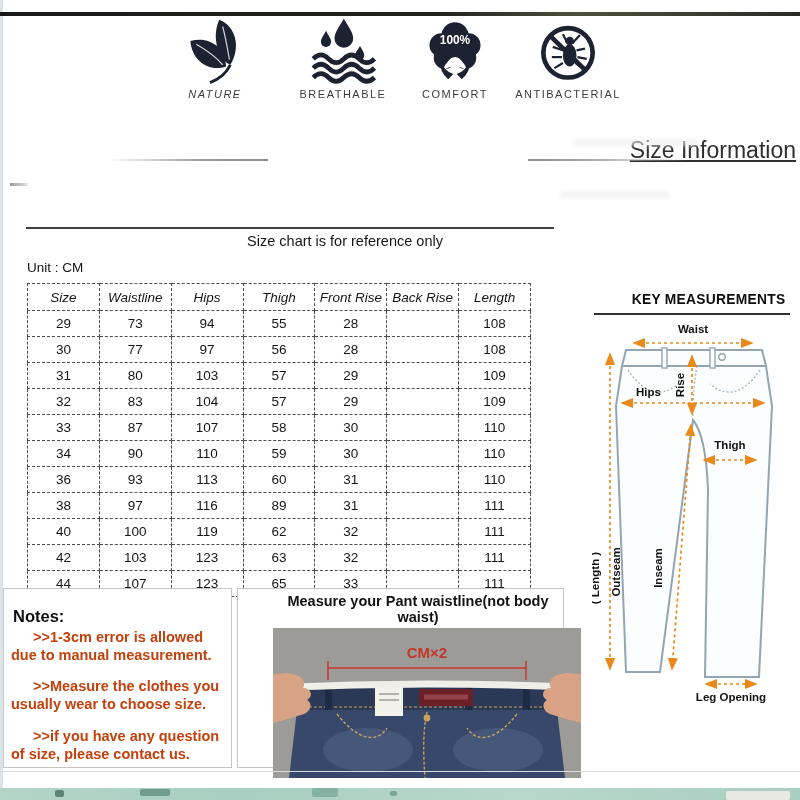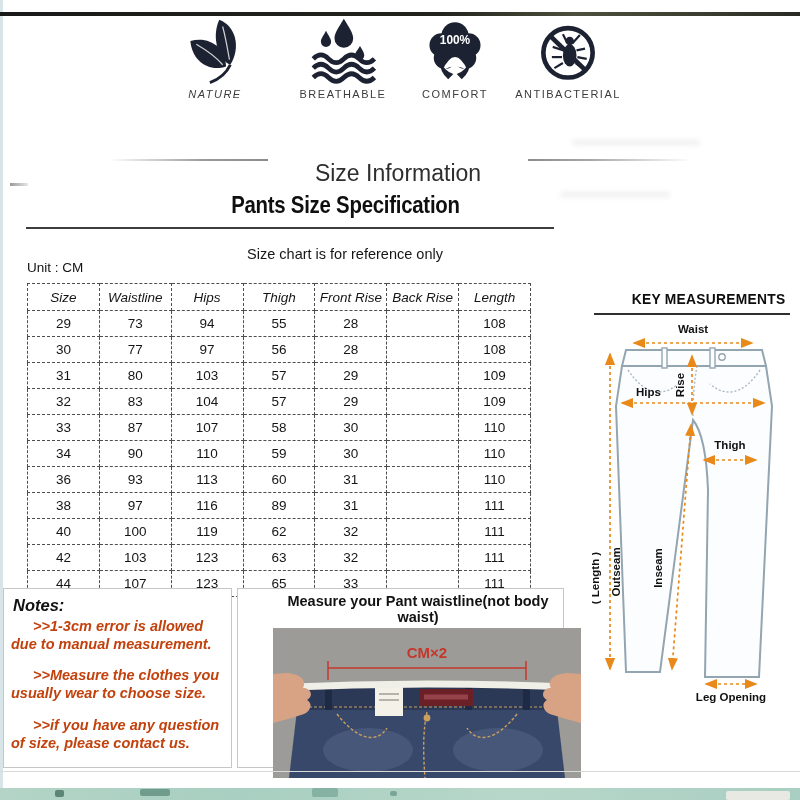--- a/index.html
+++ b/index.html
@@ -11,49 +11,49 @@
   .left-strip{left:0;top:0;width:3px;height:800px;background:#d7e5e9;}
   .top-rule{left:0;top:12px;width:800px;height:4px;
             background:linear-gradient(90deg,#191919 0%,#23231d 55%,#4c503c 72%,#3a3d2f 88%,#2a2a24 100%);}
 
   
   .feature{top:18px;width:120px;height:86px;text-align:center;}
   .feature svg{display:block;margin:0 auto;}
   .feature-label{margin-top:2px;font-size:11px;letter-spacing:1.5px;color:#3c3c3c;}
 
   
-  .size-info-title{left:0;top:160px;width:796px;text-align:center;font-size:23px;color:#2e2e2e;}
+  .size-info-title{left:0;top:137px;width:796px;text-align:right;font-size:23px;color:#2e2e2e;text-decoration:underline;}
   .side-line{height:2px;top:159px;}
   .side-line.l{left:108px;width:160px;background:linear-gradient(90deg,rgba(160,160,160,0),#9a9a9a 60%,#8c8c8c);}
   .side-line.r{left:528px;width:164px;background:linear-gradient(90deg,#8c8c8c,#aaaaaa 40%,rgba(170,170,170,0));}
   .smudge{background:#ededed;filter:blur(2px);opacity:.65;border-radius:4px;}
 
   
   .spec-title{left:0;top:191px;width:690px;text-align:center;font-size:24px;font-weight:bold;color:#0f0f0f;}
   .spec-title span{display:inline-block;transform:scaleX(.85);letter-spacing:-.3px;}
   .spec-rule{left:26px;top:227px;width:528px;height:2px;background:#3d3d3d;}
-  .spec-subtitle{left:0;top:233px;width:690px;text-align:center;font-size:14.5px;color:#161616;margin-top:13px;}
+  .spec-subtitle{left:0;top:233px;width:690px;text-align:center;font-size:14.5px;color:#161616;}
   .unit-label{left:27px;top:260px;font-size:13.5px;color:#141414;}
 
   
   table.size{left:27px;top:283px;border-collapse:collapse;table-layout:fixed;width:504px;
              font-size:13.5px;color:#151515;}
   table.size th,table.size td{border:1px dashed #4e4e4e;text-align:center;padding:0;
              font-weight:normal;height:25px;overflow:hidden;white-space:nowrap;}
   table.size th{height:26px;font-style:italic;}
 
   
   .km-title{left:592px;top:290px;width:200px;text-align:right;font-size:15px;font-weight:bold;
             letter-spacing:.3px;color:#0d0d0d;}
   .km-title span{display:inline-block;transform:scaleX(.92);}
   .km-rule{left:594px;top:313px;width:196px;height:2px;background:#2f2f2f;}
 
   
   .notes-panel{left:3px;top:588px;width:229px;height:180px;border:1px solid #c6c6c6;background:#fff;
-               box-sizing:border-box;padding:5px 7px;font-style:italic;}
+               box-sizing:border-box;padding:16px 7px;}
   .notes-title{font-size:16.5px;font-weight:bold;color:#111;margin:2px 0 2px 2px;}
   .note-item{font-size:14.5px;font-weight:600;color:#c2410c;line-height:1.25;margin:0 0 13px 0;
              text-indent:22px;}
   .guide-panel{left:237px;top:588px;width:327px;height:180px;border:1px solid #c6c6c6;background:#fff;
                box-sizing:border-box;padding-left:35px;}
   .guide-title{margin-top:4px;text-align:center;font-size:14.5px;font-weight:bold;color:#121212;}
   .guide-photo{display:block;margin:3px auto 0 auto;}
 
   .hairline{left:0;top:771px;width:800px;height:1px;background:#dadada;}
   .bottom-band{left:0;top:788px;width:800px;height:12px;
@@ -127,21 +127,20 @@
     <div class="feature-label">ANTIBACTERIAL</div>
   </div>
 
   <div class="abs size-info-title">Size Information</div>
   <div class="abs side-line l"></div>
   <div class="abs side-line r"></div>
   <div class="abs smudge" style="left:572px;top:139px;width:128px;height:7px;"></div>
   <div class="abs smudge" style="left:560px;top:191px;width:110px;height:7px;"></div>
   <div class="abs" style="left:10px;top:183px;width:18px;height:3px;background:linear-gradient(90deg,#9a9a9a,#e6e6e6);"></div>
 
-  <div class="abs spec-title"><span>Pants Size Specification</span></div>
   <div class="abs spec-rule"></div>
   <div class="abs spec-subtitle">Size chart is for reference only</div>
   <div class="abs unit-label">Unit : CM</div>
 
   <table class="abs size">
     <thead>
       <tr>
           <th>Size</th>
           <th>Waistline</th>
           <th>Hips</th>

